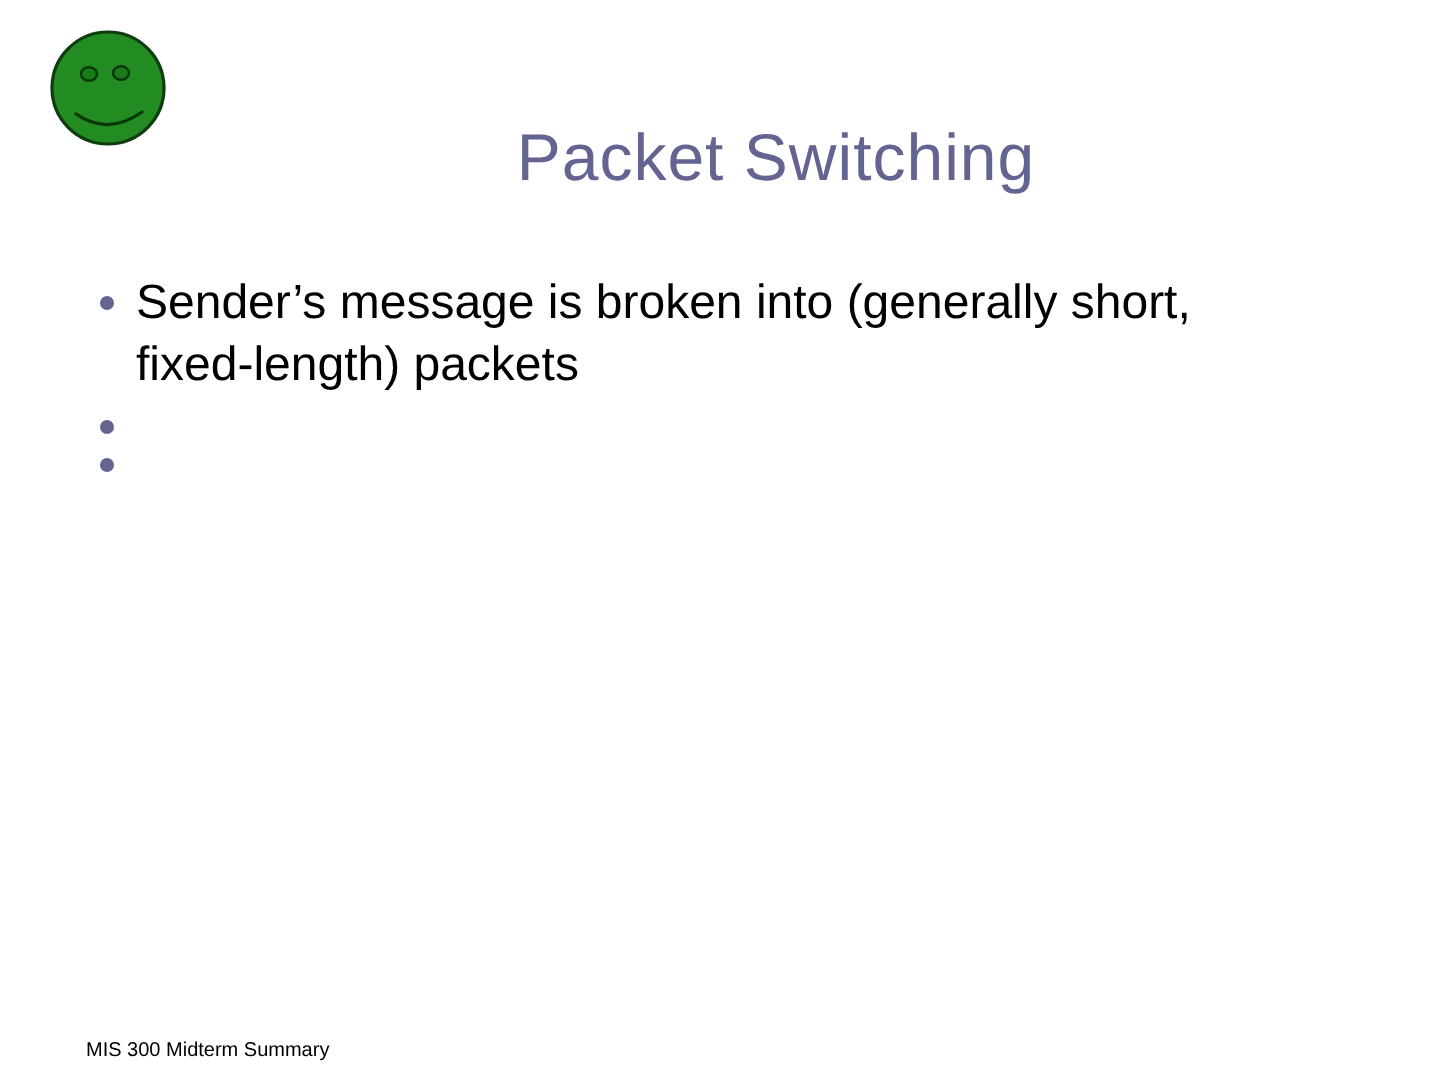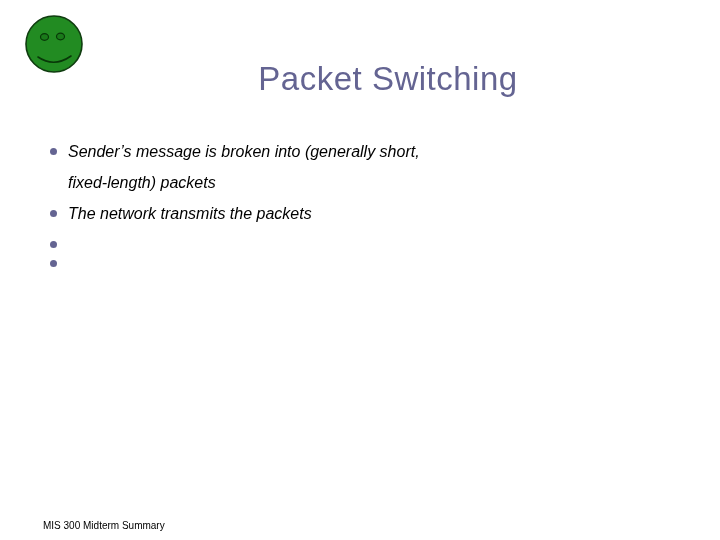--- a/index.html
+++ b/index.html
@@ -42,25 +42,24 @@
   }
   .bullet-dot {
     flex: 0 0 7px;
     width: 7px; height: 7px;
     border-radius: 50%;
     background: #646492;
     margin-top: 12px;
   }
   .bullet-text {
     margin-left: 11px;
-    font-size: 16px;
+    font-size: 24px;
     line-height: 31px;
     color: #000000;
     white-space: pre-line;
-    font-style: italic;
   }
   .slide-footer {
     position: absolute;
     left: 43px; top: 517px;
     font-size: 10px;
     line-height: 17px;
     color: #000000;
   }
 </style>
 </head>
@@ -79,24 +78,20 @@
 
   <div class="bullet-list">
 
     <div class="bullet-item">
       <span class="bullet-dot"></span>
       <span class="bullet-text">Sender’s message is broken into (generally short,
 fixed-length) packets</span>
     </div>
 
 
-    <div class="bullet-item">
-      <span class="bullet-dot"></span>
-      <span class="bullet-text">The network transmits the packets</span>
-    </div>
 
     <div class="bullet-item">
       <span class="bullet-dot"></span>
     </div>
 
     <div class="bullet-item">
       <span class="bullet-dot"></span>
     </div>
 
   </div>

